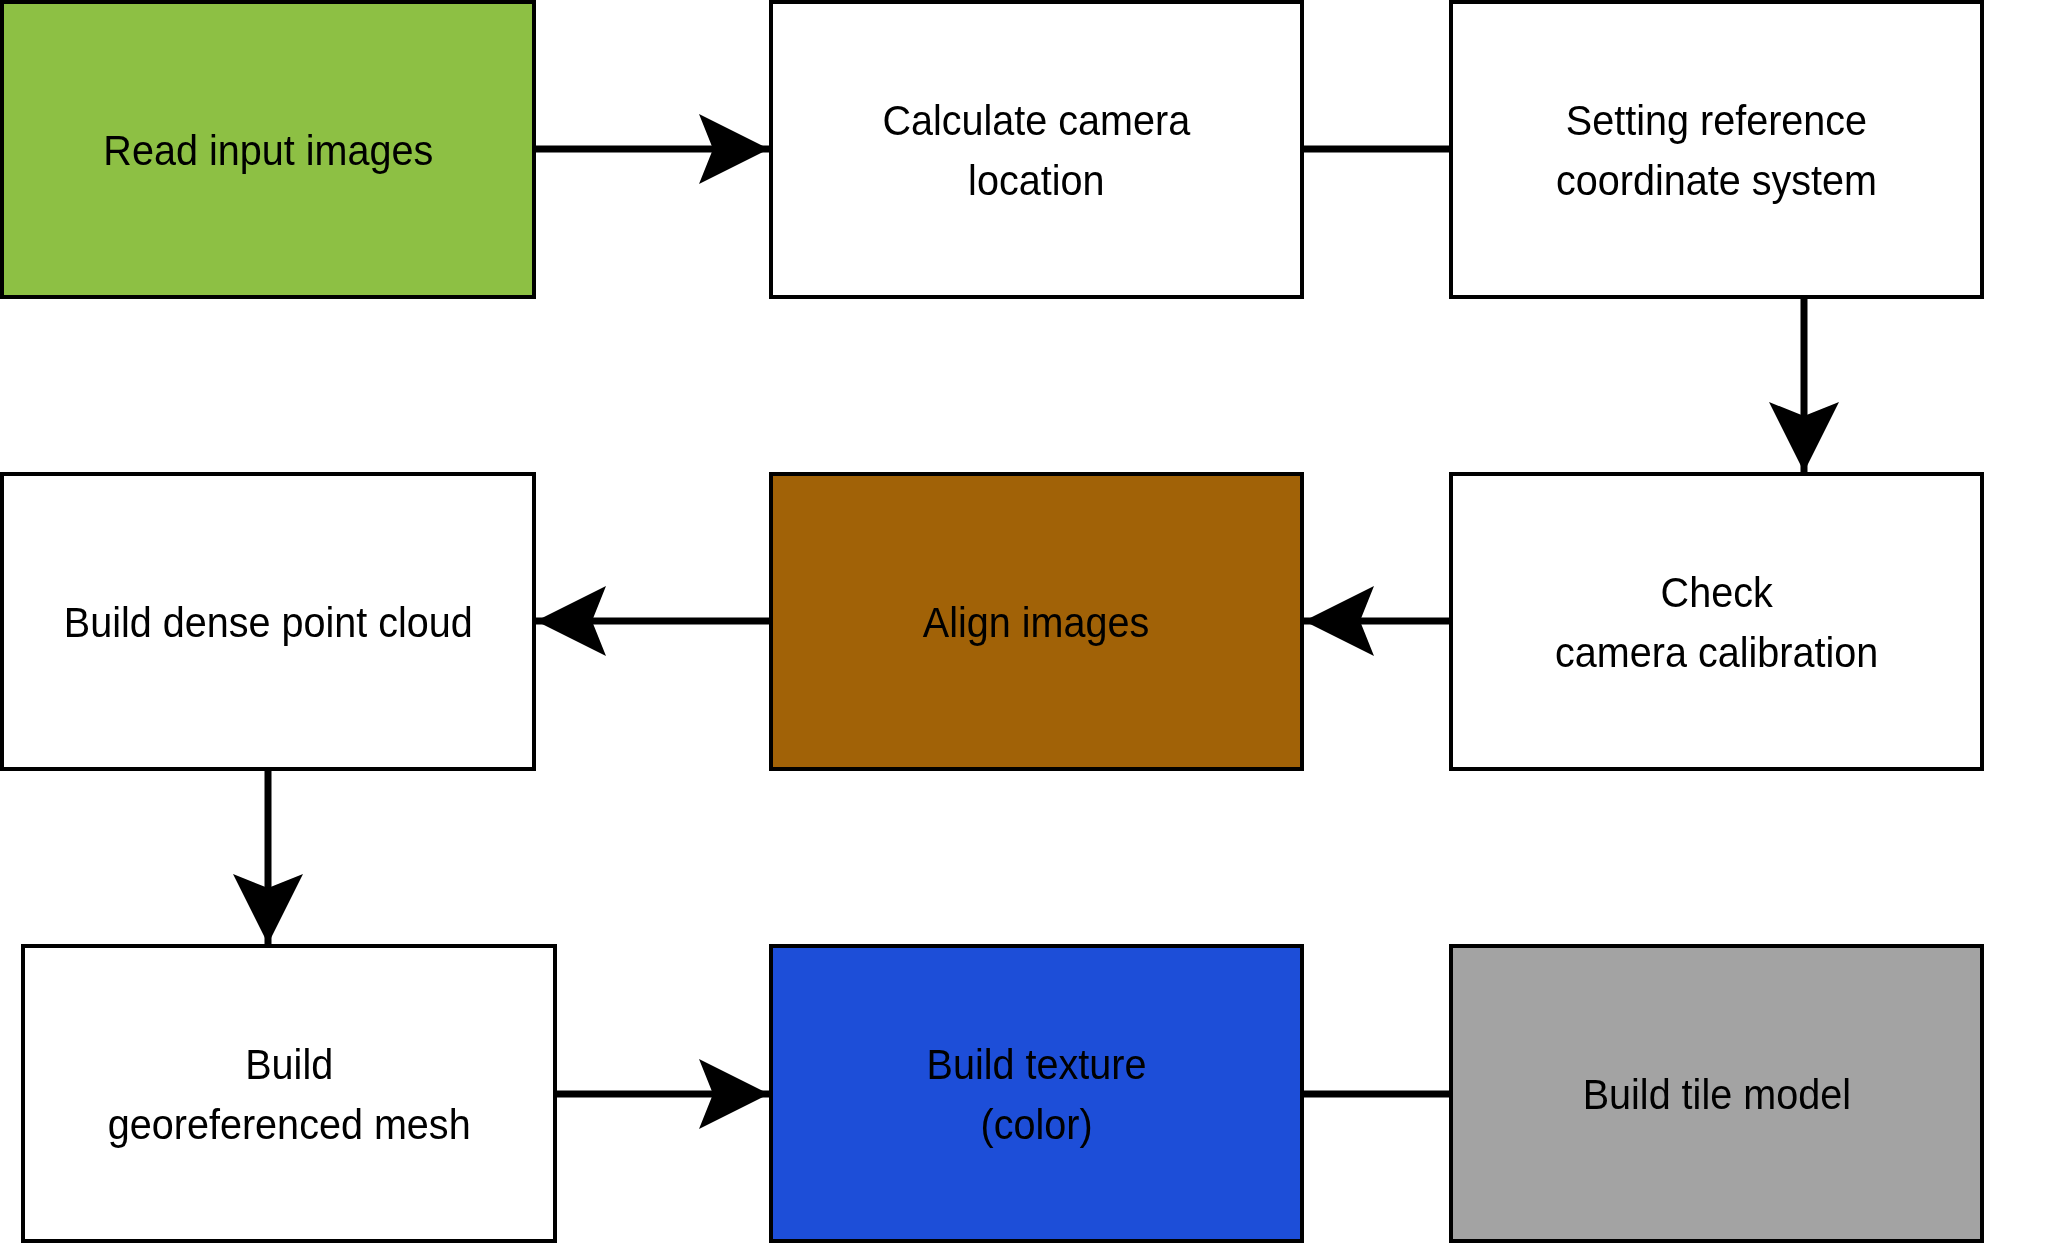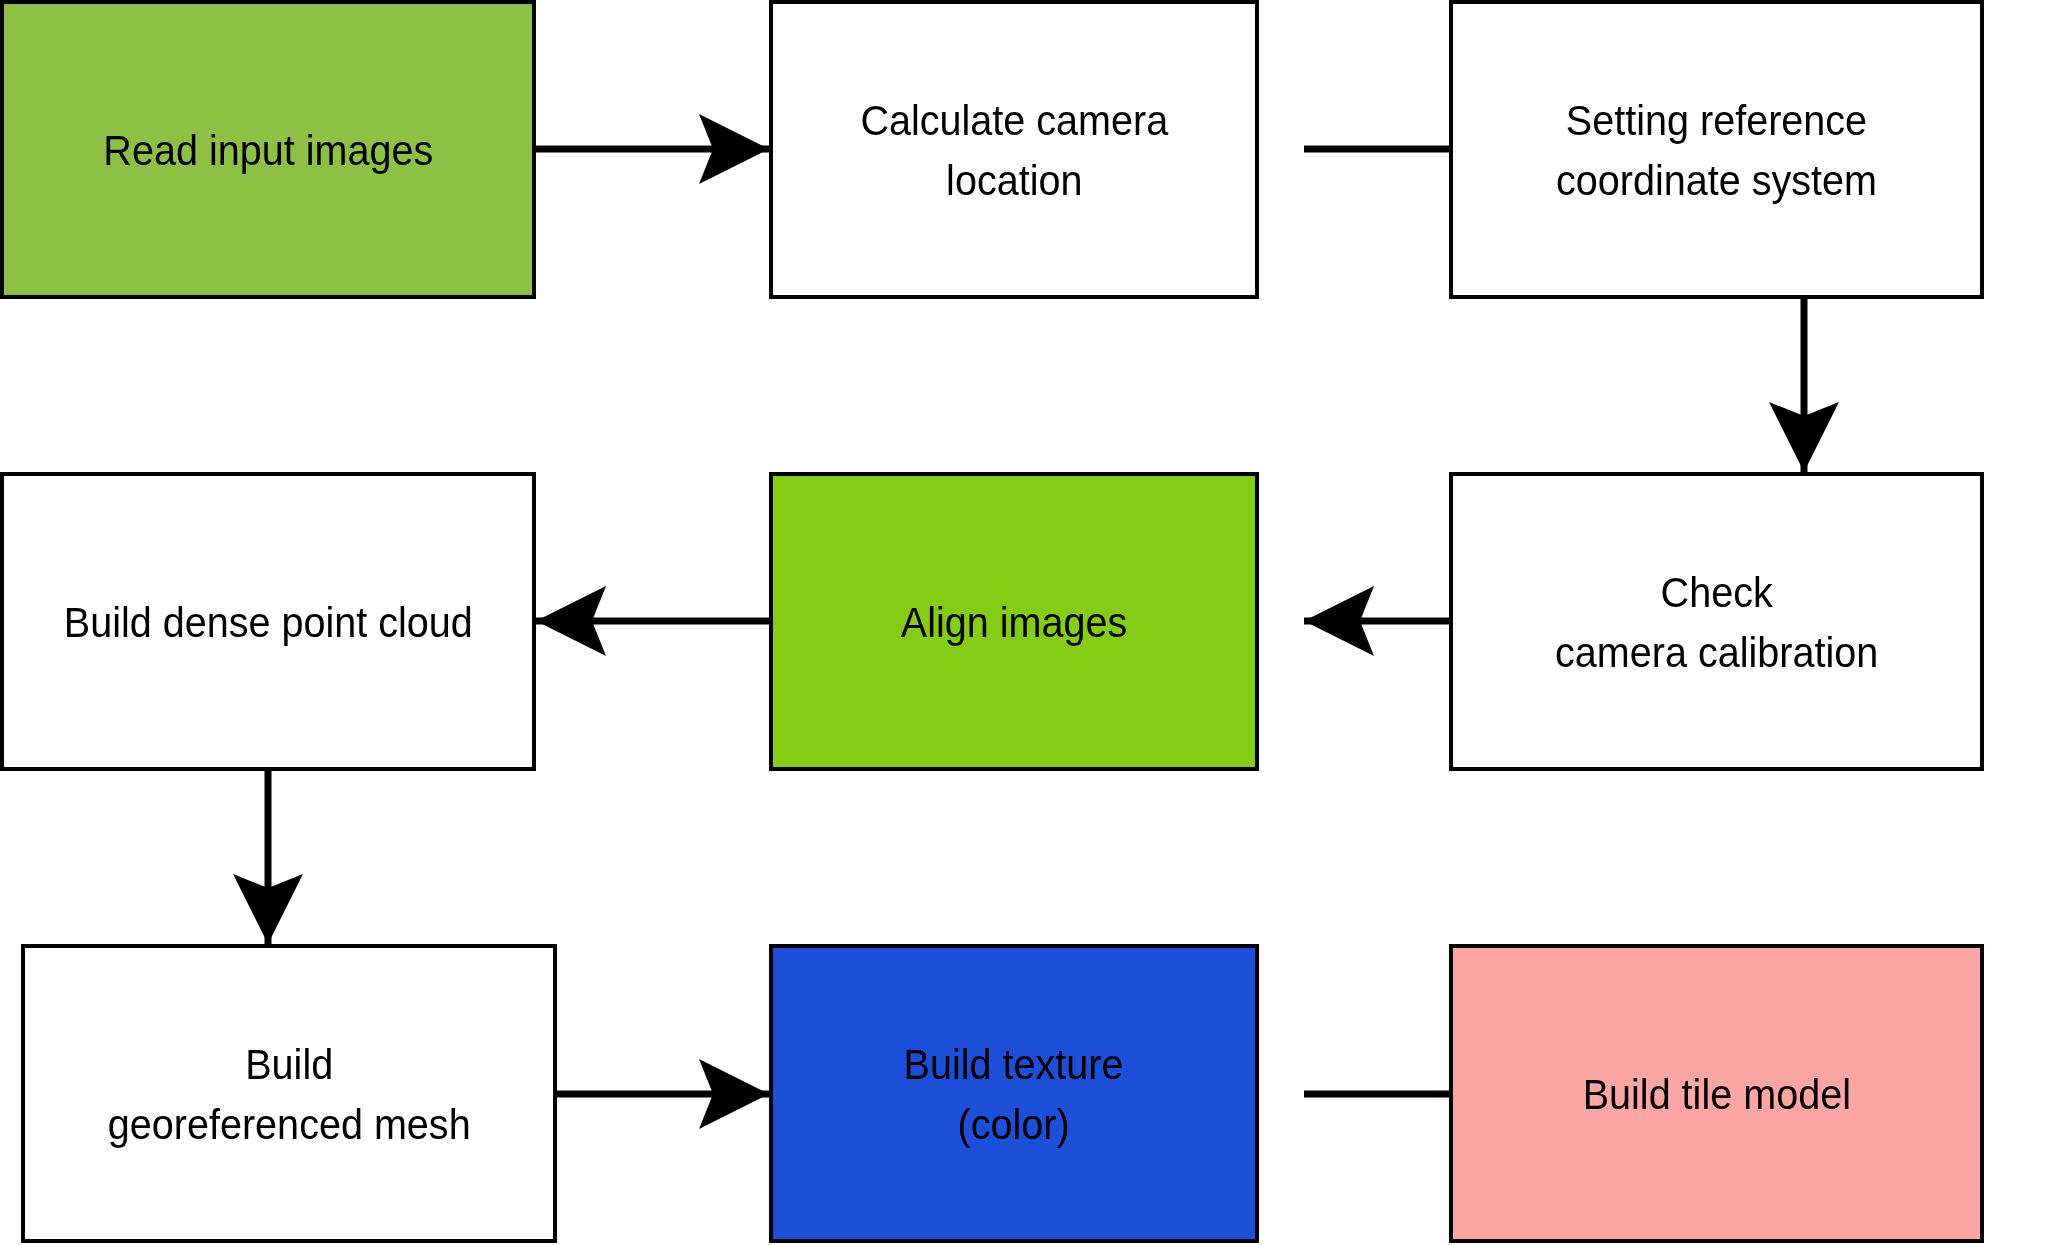--- a/index.html
+++ b/index.html
@@ -5,21 +5,21 @@
   html, body { margin: 0; padding: 0; background: #ffffff; }
   body { width: 2072px; height: 1245px; position: relative; overflow: hidden;
          font-family: "Liberation Sans", "DejaVu Sans", sans-serif; }
   .box { position: absolute; box-sizing: border-box; border: 4px solid #000;
          background: #fff; display: flex; align-items: center; justify-content: center;
          text-align: center; }
   .box span { font-size: 43px; line-height: 60px; color: #000; white-space: pre-line;
               transform: scaleX(0.92); display: inline-block; }
   svg.arrows { position: absolute; left: 0; top: 0; }
   .c1 { left: 0; width: 536px; }
-  .c2 { left: 769px; width: 490px; }
+  .c2 { left: 769px; width: 535px; }
   .c3 { left: 1449px; width: 535px; }
   .r1 { top: 0; height: 299px; }
   .r2 { top: 472px; height: 299px; }
   .r3 { top: 944px; height: 299px; }
 </style>
 </head>
 <body>
 
 <svg class="arrows" width="2072" height="1245">
   <defs>
@@ -45,29 +45,29 @@
 location</span>
   </div>
 <div class="box c3 r1" style="background: rgb(255, 255, 255);">
     <span>Setting reference
 coordinate system</span>
   </div>
 <div class="box c3 r2" style="background: rgb(255, 255, 255);">
     <span>Check
 camera calibration</span>
   </div>
-<div class="box c2 r2" style="background: #84cc16;">
+<div class="box c2 r2" style="background: #a16207;">
     <span>Align images</span>
   </div>
 <div class="box c1 r2" style="background: rgb(255, 255, 255);">
     <span>Build dense point cloud</span>
   </div>
 <div class="box c1 r3" style="background: rgb(255, 255, 255); margin-left: 21px;">
     <span>Build
 georeferenced mesh</span>
   </div>
 <div class="box c2 r3" style="background: #1d4ed8;">
     <span>Build texture
 (color)</span>
   </div>
-<div class="box c3 r3" style="background: #fca5a5;">
+<div class="box c3 r3" style="background: #a3a3a3;">
     <span>Build tile model</span>
   </div>
 
 </body></html>

